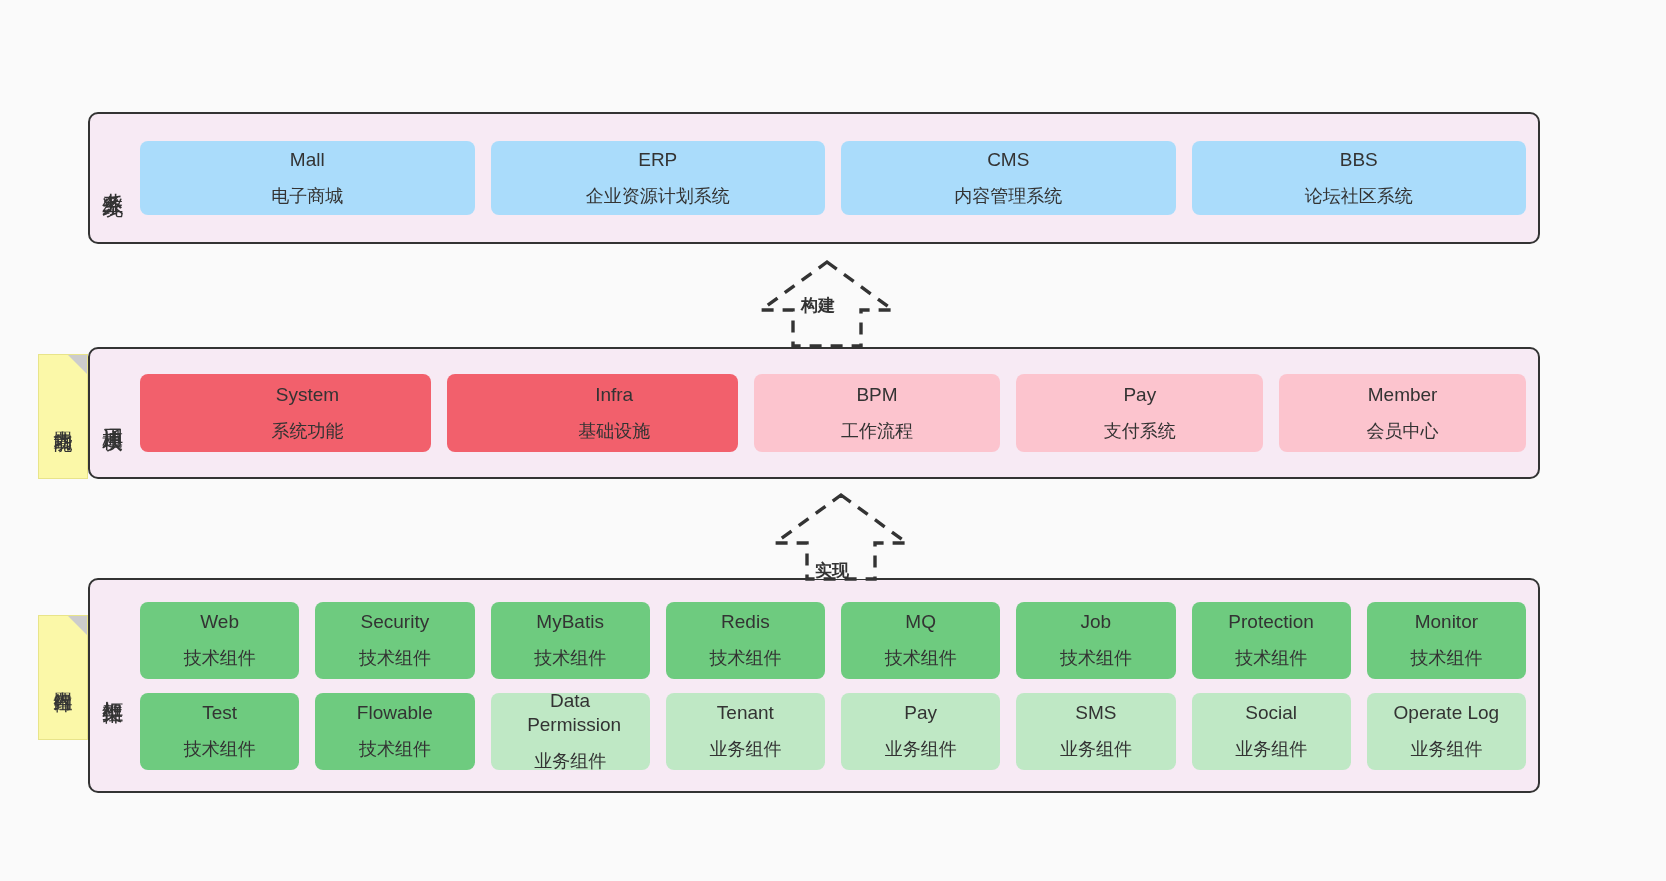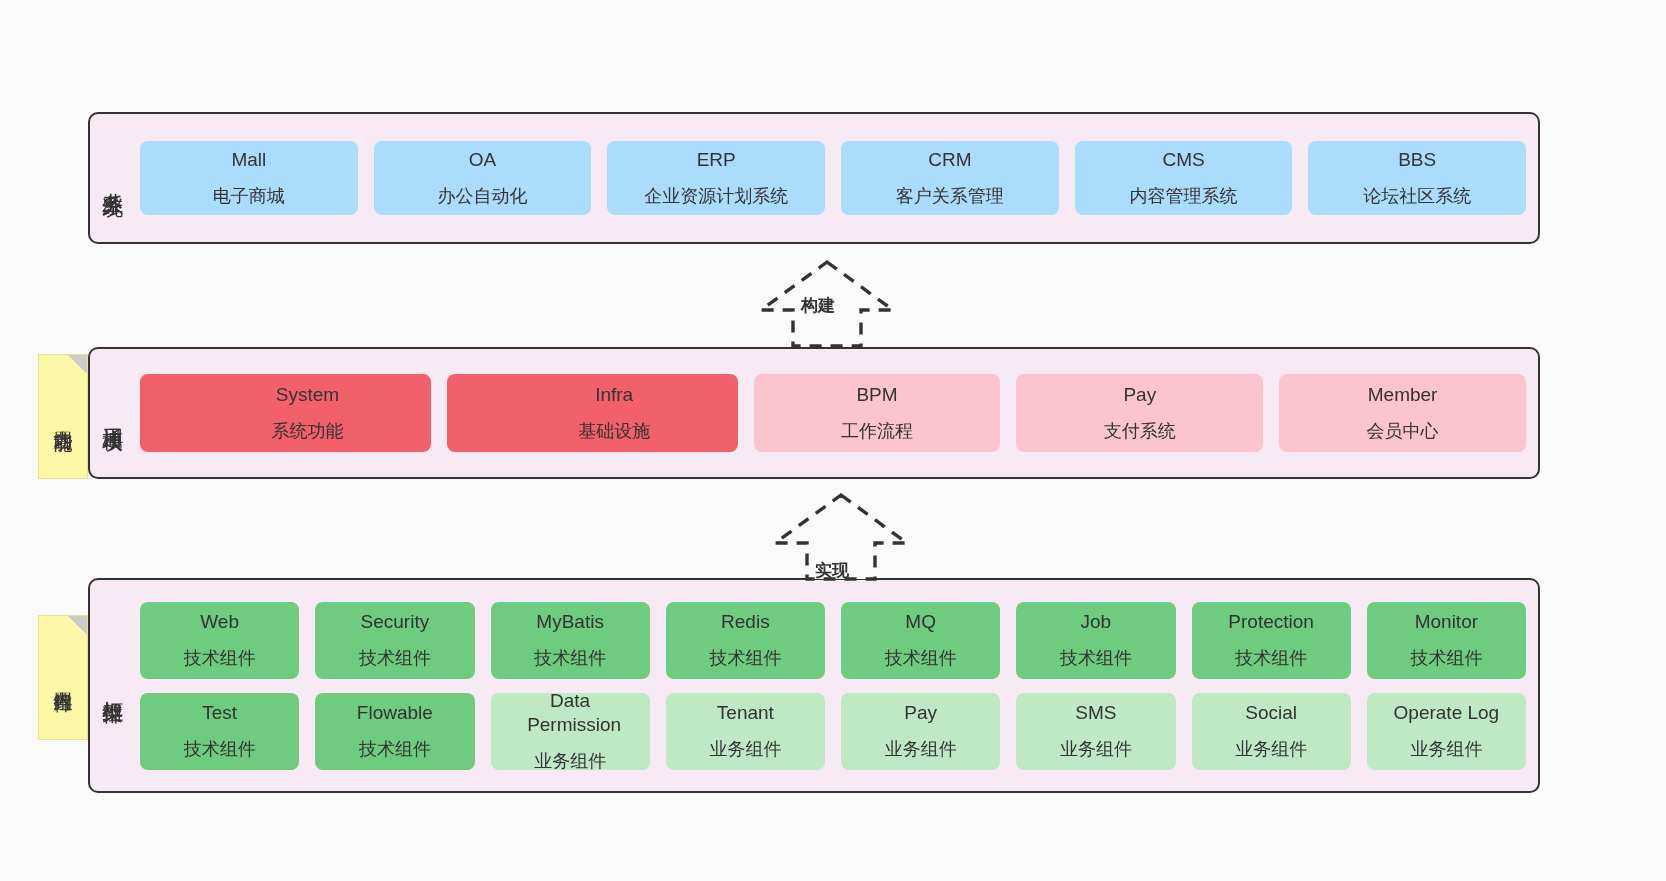--- a/index.html
+++ b/index.html
@@ -128,30 +128,22 @@
 
   <div class="layer" style="left:88px;top:112px;width:1452px;height:132px;">
     <div class="layer-title">业务系统</div>
     <div class="layer-body">
       <div class="row">
         <div class="cell c-blue h-biz">
           <span class="en">Mall</span>
           <span class="cn">电子商城</span>
         </div>
         <div class="cell c-blue h-biz">
-          <span class="en">OA</span>
-          <span class="cn">办公自动化</span>
-        </div>
-        <div class="cell c-blue h-biz">
           <span class="en">ERP</span>
           <span class="cn">企业资源计划系统</span>
-        </div>
-        <div class="cell c-blue h-biz">
-          <span class="en">CRM</span>
-          <span class="cn">客户关系管理</span>
         </div>
         <div class="cell c-blue h-biz">
           <span class="en">CMS</span>
           <span class="cn">内容管理系统</span>
         </div>
         <div class="cell c-blue h-biz">
           <span class="en">BBS</span>
           <span class="cn">论坛社区系统</span>
         </div>
       </div>

